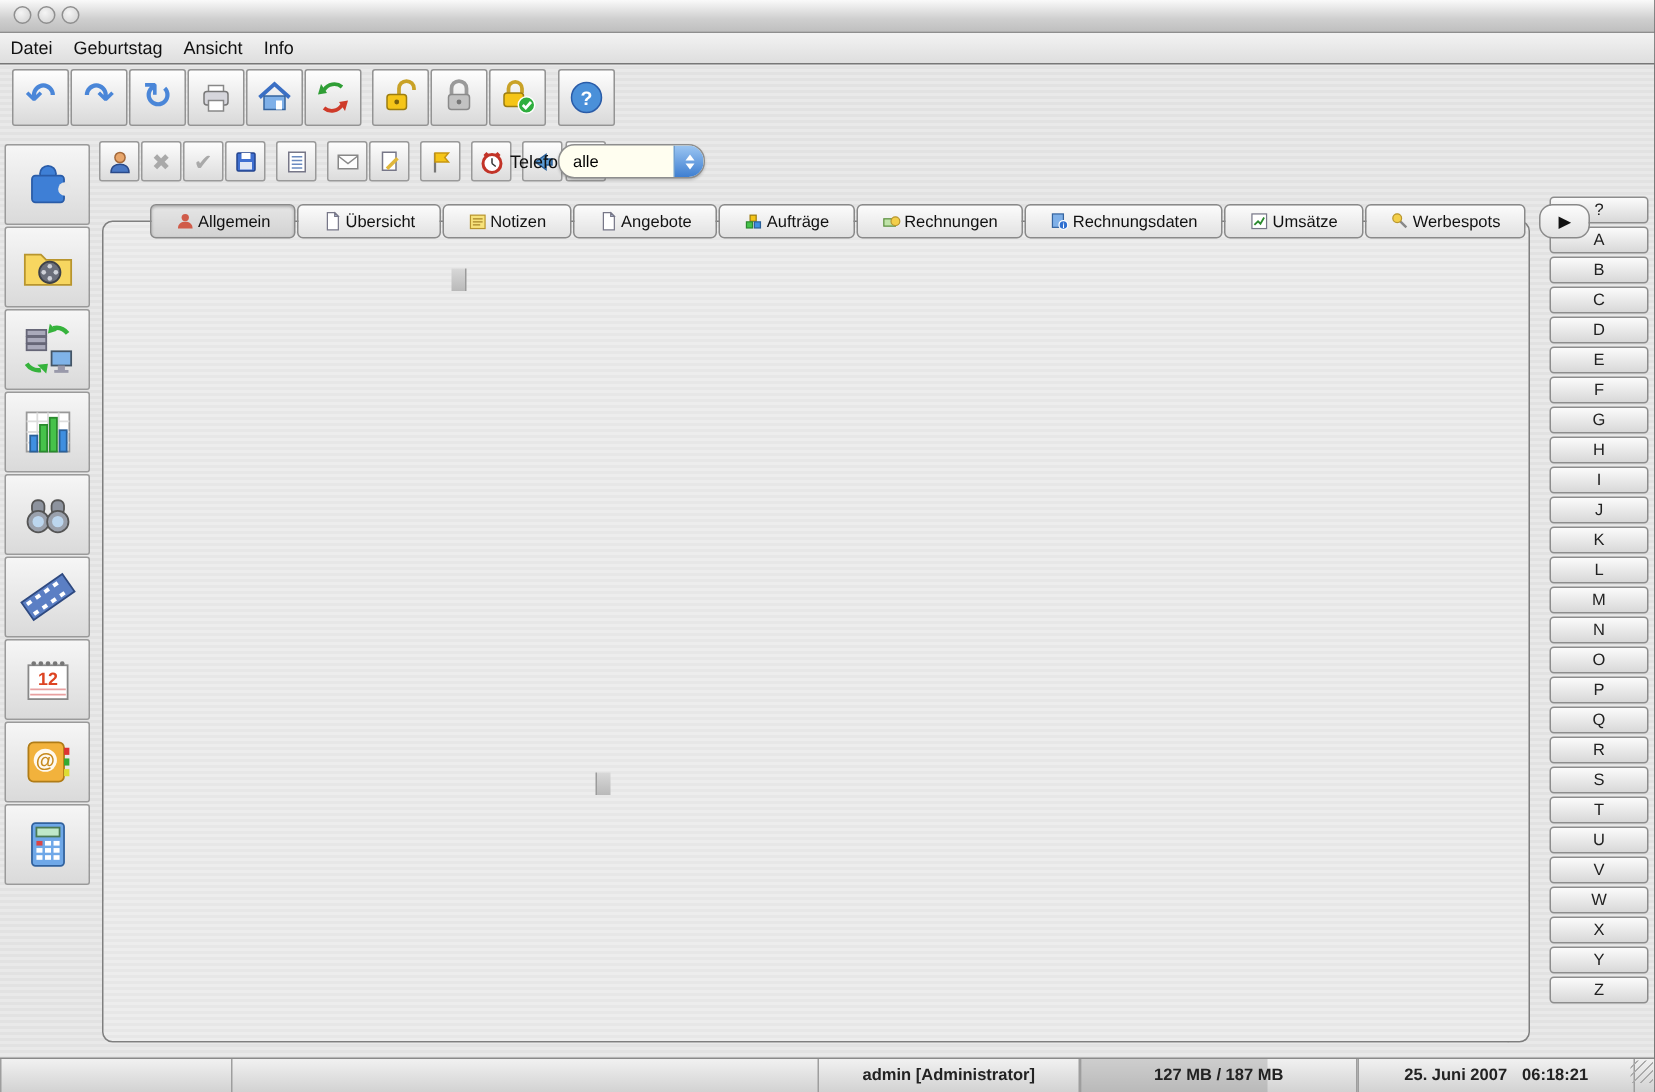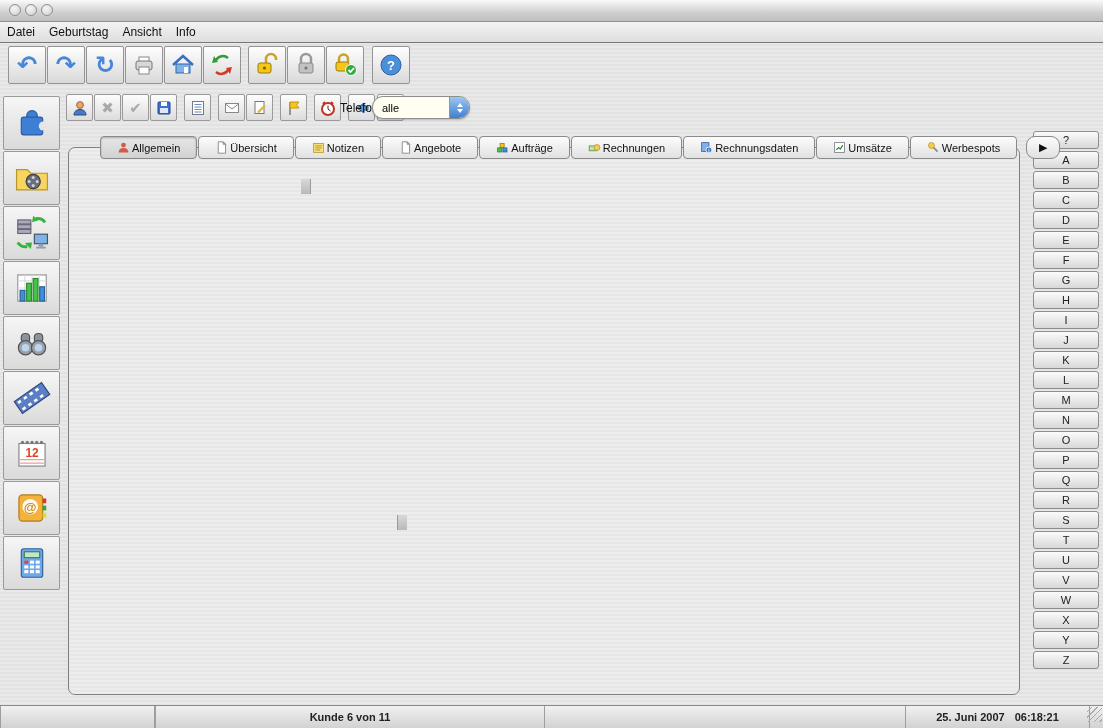--- a/index.html
+++ b/index.html
@@ -587,21 +587,25 @@
       </div>
     <div class="jscroll">
       <span class="jthumb"></span>
       <span class="jsarrow" style="bottom:12px">▲</span>
       <span class="jsarrow" style="bottom:1px">▼</span>
     </div>
   </div>
 
   <div class="statusbar">
     <div class="seg" style="left:0;width:155px"></div>
-    <div class="seg" style="left:155px;width:390px">Kunde 6 von 11</div>
+    <div class="seg" style="left:545px;width:175px">admin [Administrator]</div>
+    <div class="seg" style="left:720px;width:185px">
+      <span class="memfill" style="width:68%"></span>
+      <span style="position:relative">127 MB / 187 MB</span>
+      </div>
     <div class="seg" style="left:905px;width:185px;gap:10px">
       <span>25. Juni 2007</span>
       <span>06:18:21</span>
       </div>
   </div>
   <div class="grip"></div>
 
 </div>
 
 </body></html>

